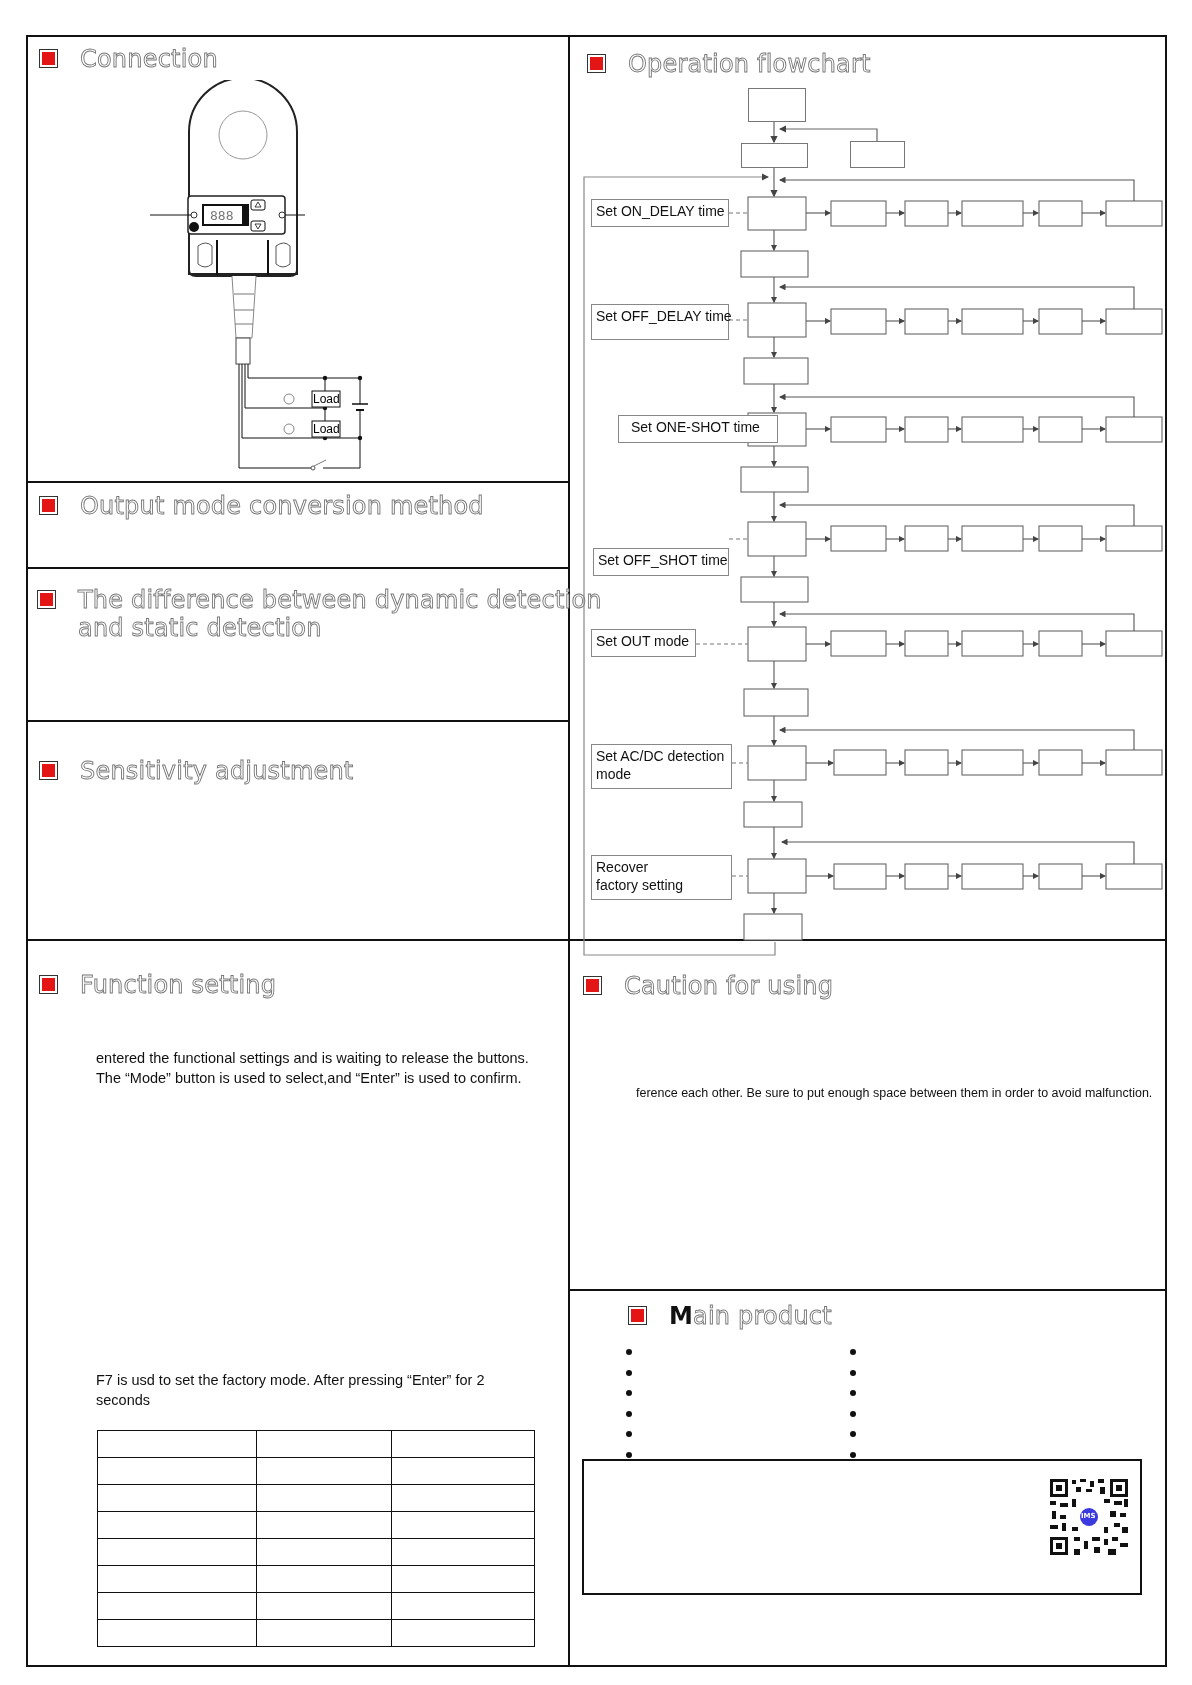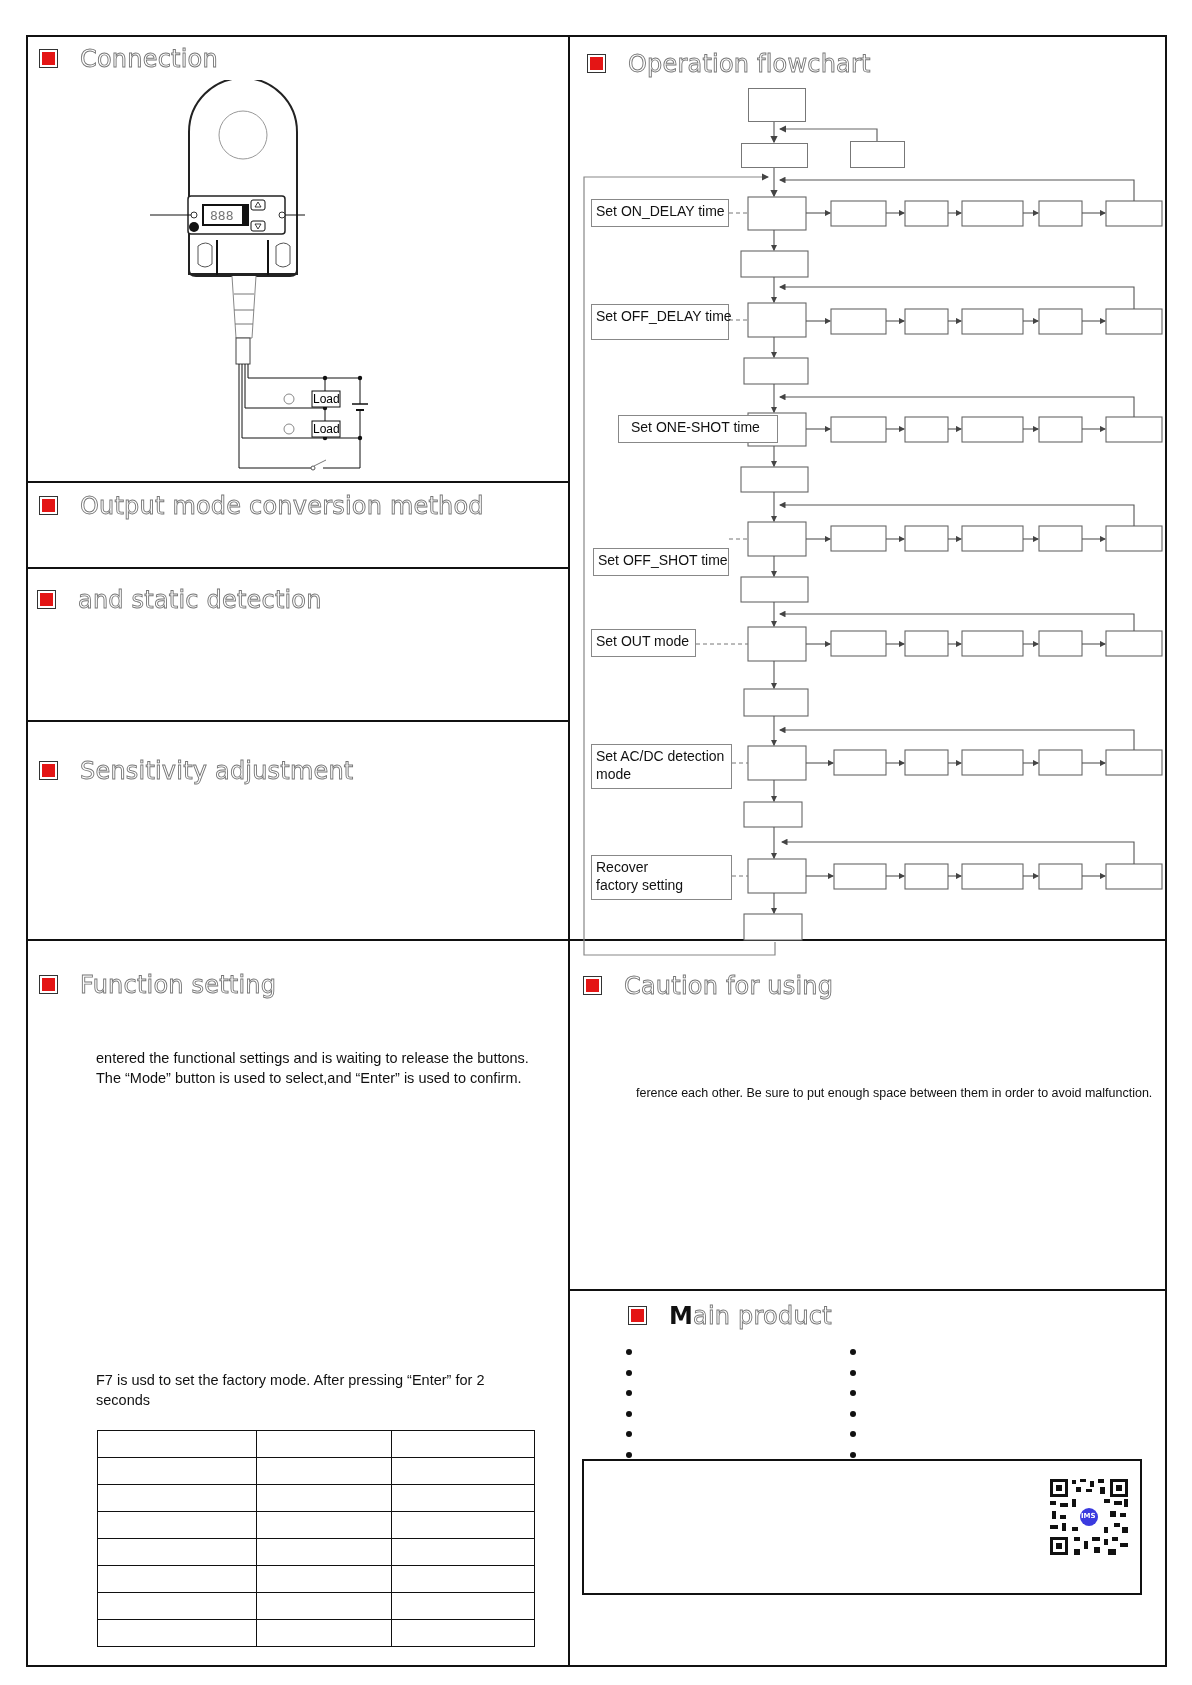--- a/index.html
+++ b/index.html
@@ -107,20 +107,21 @@
       <i></i>
     </span>
   <span class="outline">Output mode conversion method</span>
 </div>
 
 <div class="sec-title" style="left:37px;top:586px;">
   <span class="sq">
       <i></i>
     </span>
   <div>
+    <div class="outline">The difference between dynamic detection</div>
     <div class="outline">and static detection</div>
   </div>
 </div>
 
 <div class="sec-title" style="left:39px;top:757px;">
   <span class="sq">
       <i></i>
     </span>
   <span class="outline">Sensitivity adjustment</span>
 </div>

